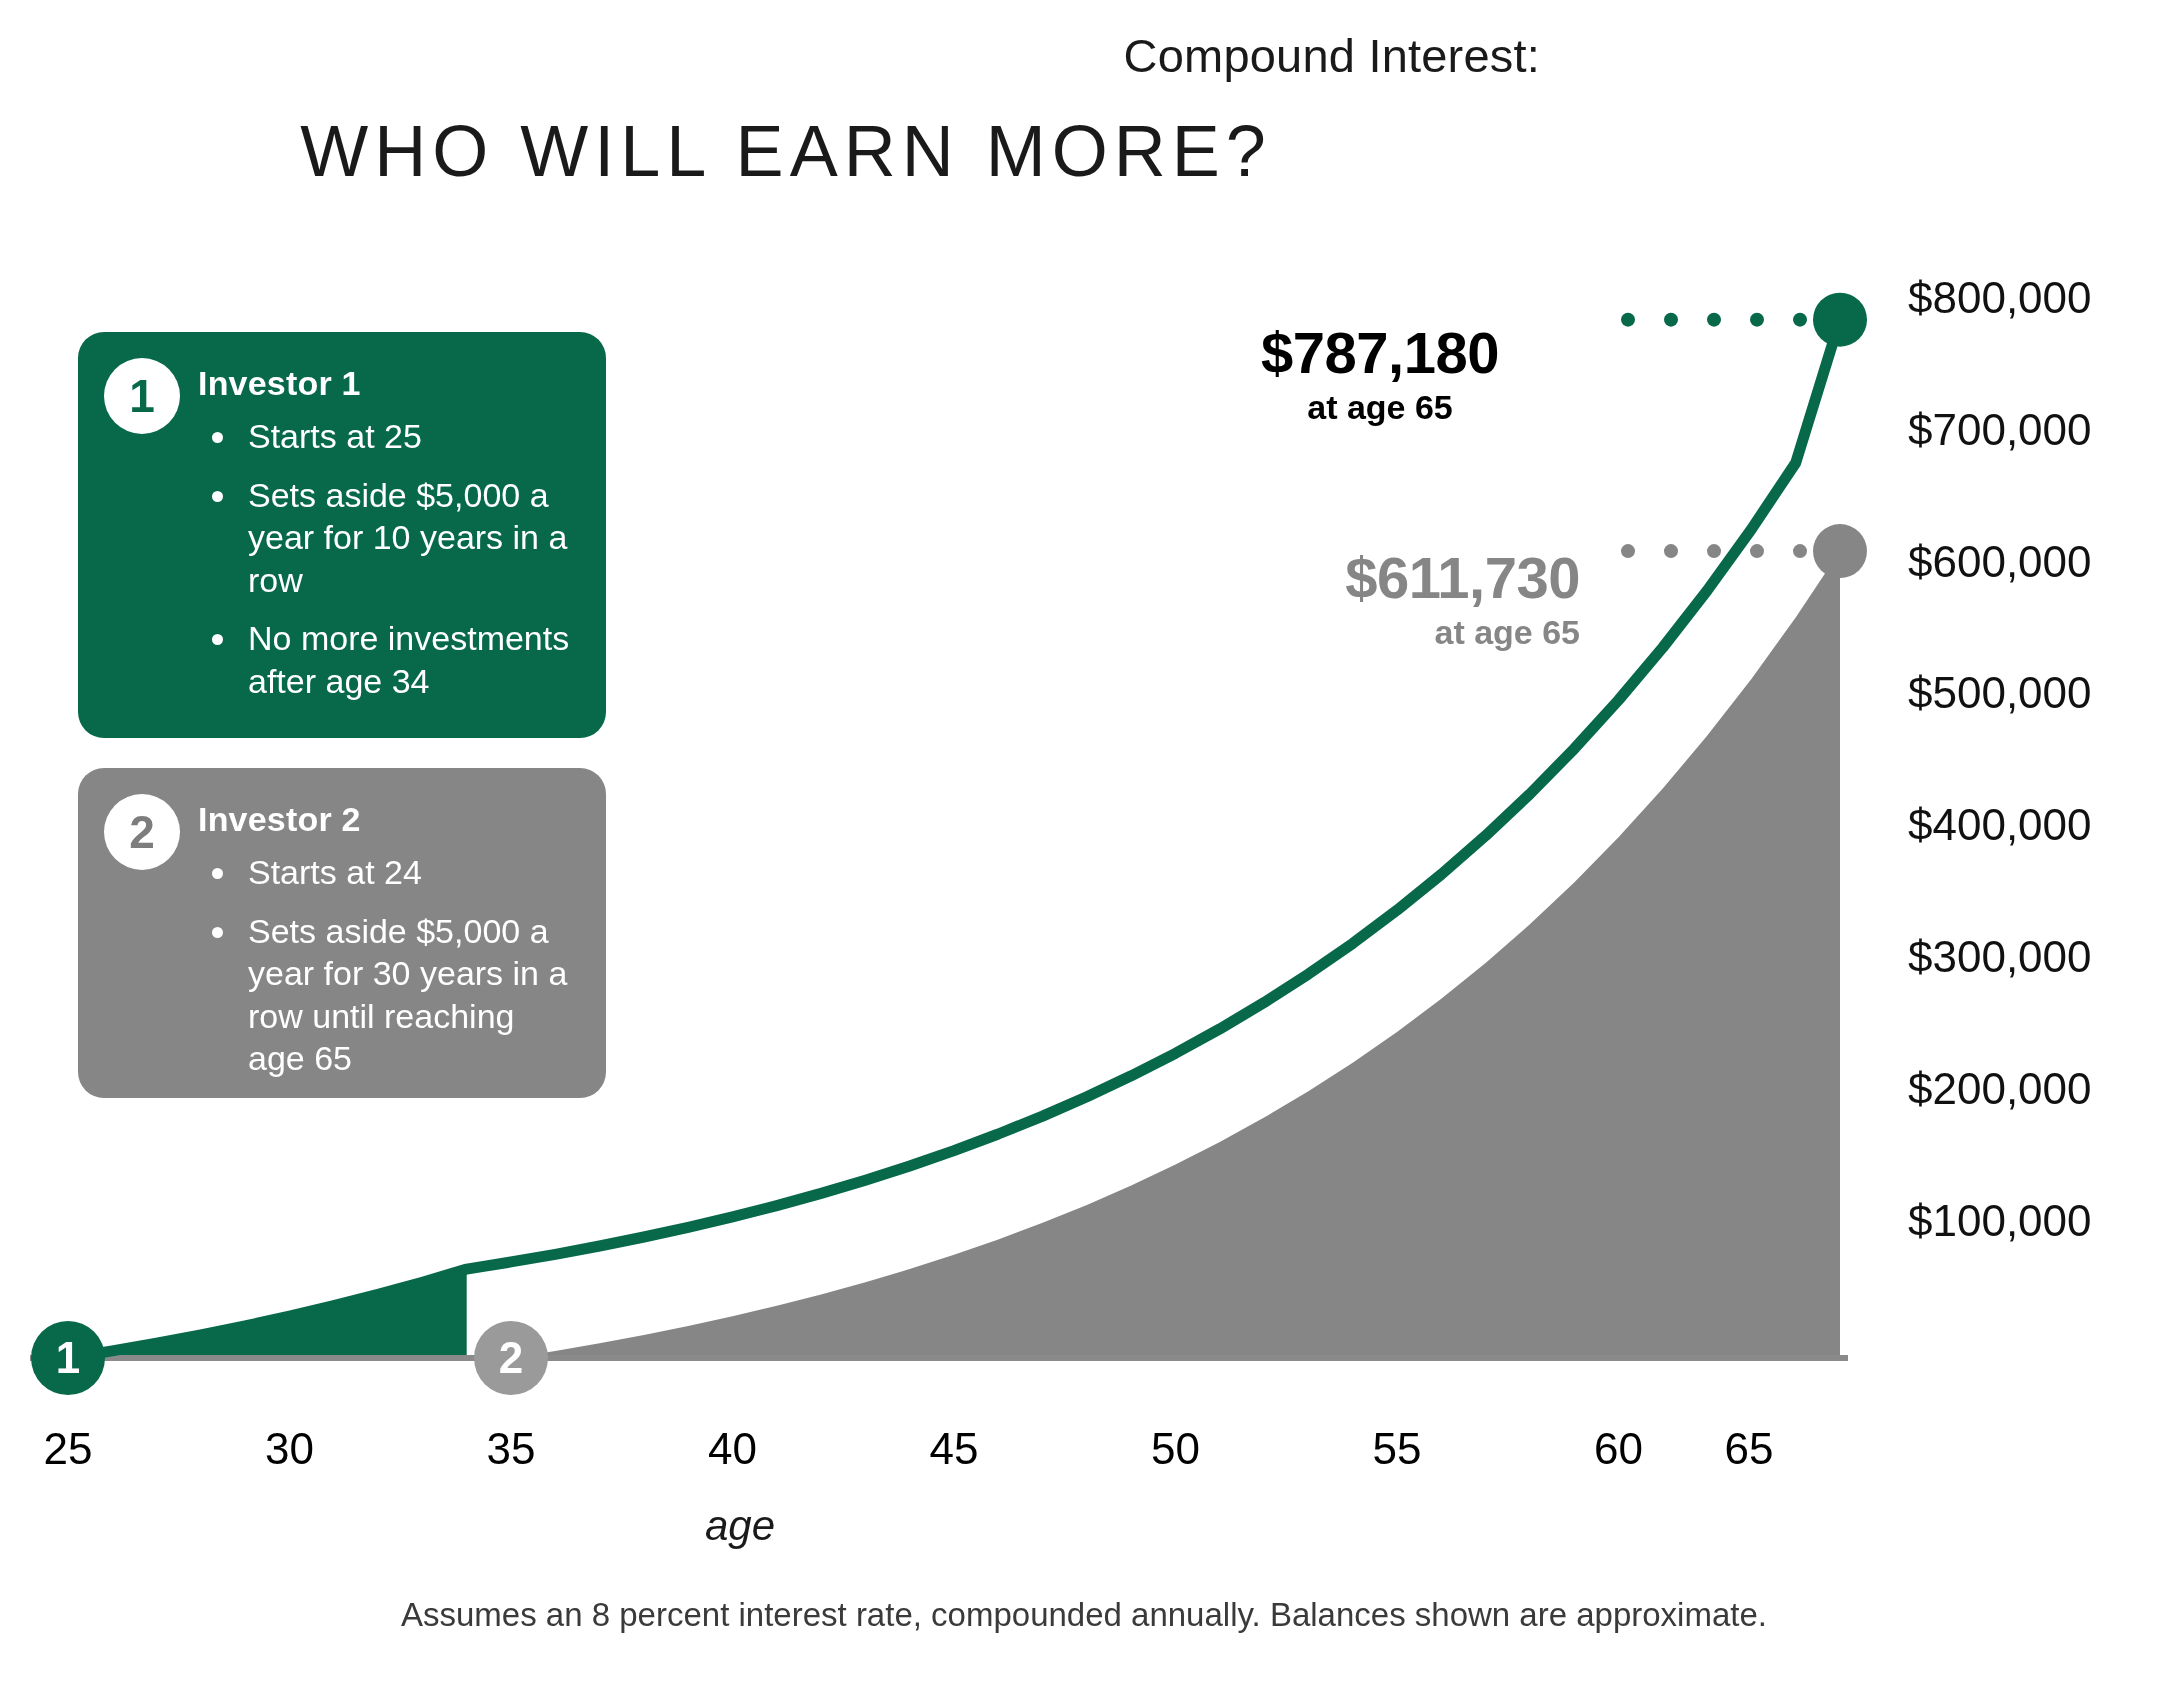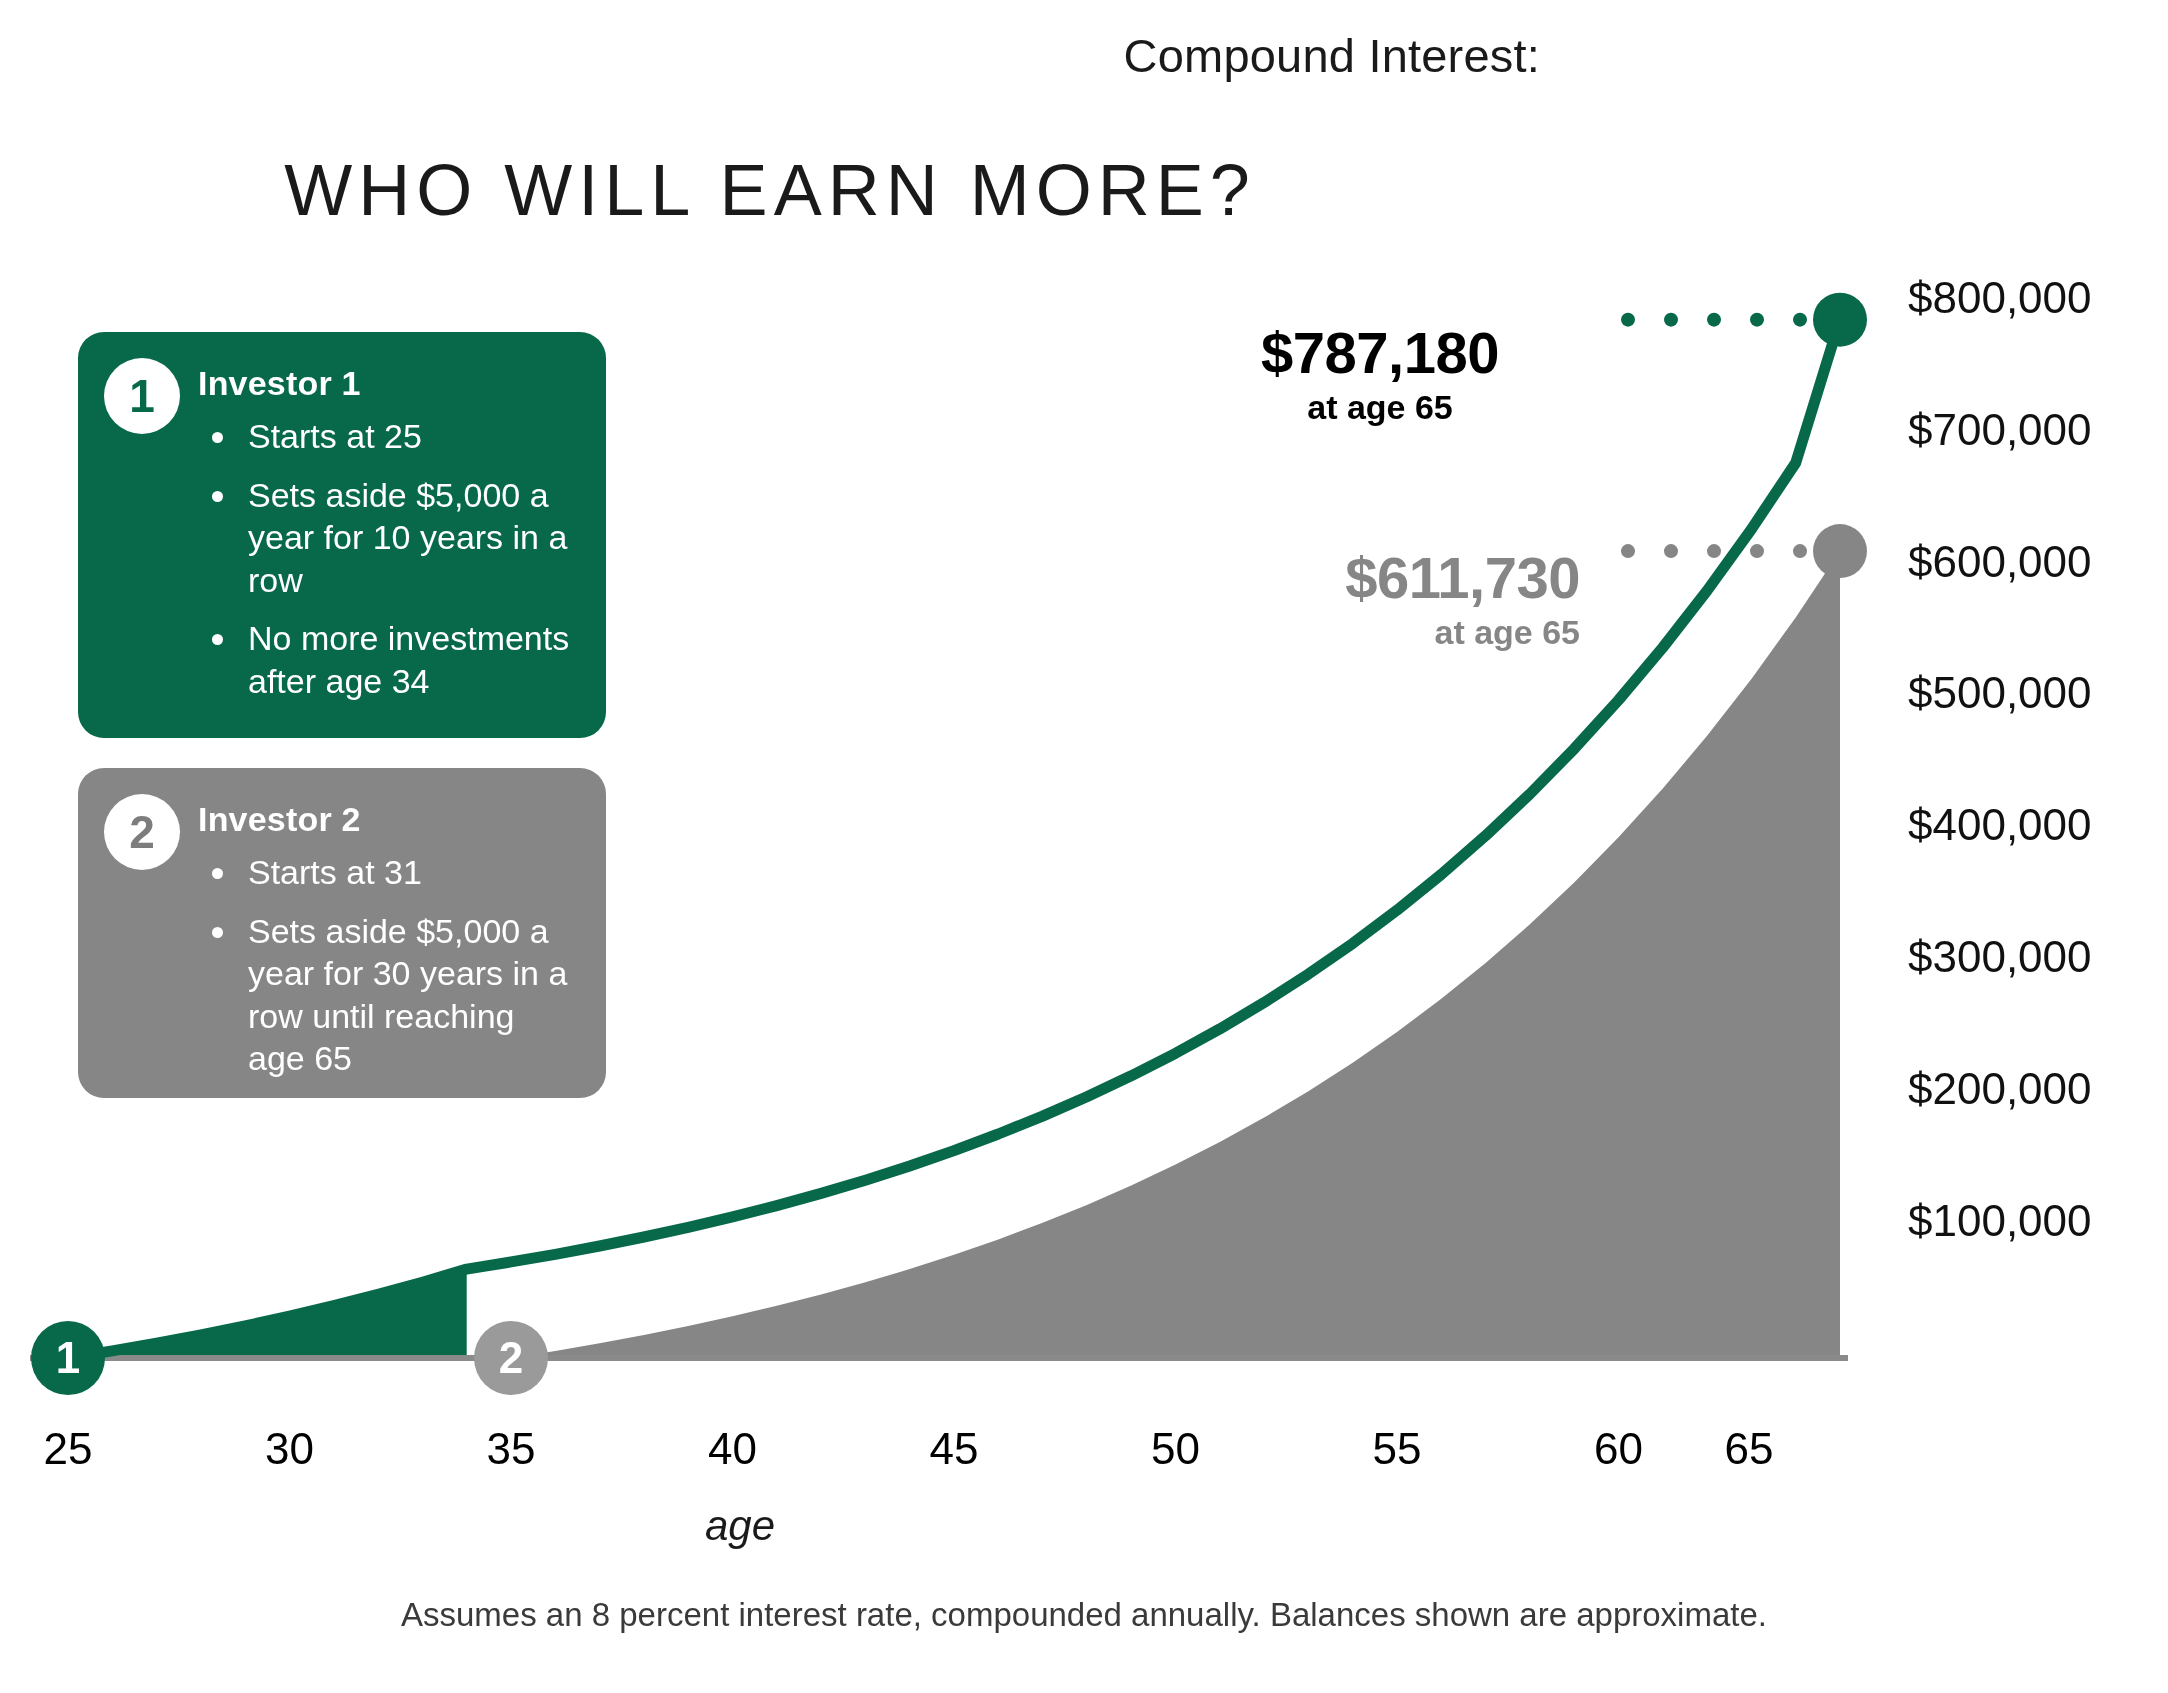--- a/index.html
+++ b/index.html
@@ -12,26 +12,25 @@
   .page { position: relative; width: 2168px; height: 1693px; }
 
   
   .title-kicker {
     position: absolute; top: 28px; left: 0; width: 1540px;
     text-align: right;
     font-size: 47px; font-weight: 400; color: #1a1a1a;
     letter-spacing: 0.2px;
   }
   .title-main {
-    position: absolute; top: 110px; left: 0; width: 1540px;
+    position: absolute; top: 110px; left: 16px; width: 1540px;
     text-align: center;
     font-size: 72px; font-weight: 300; color: #1a1a1a;
     letter-spacing: 6px;
     white-space: nowrap;
-    margin-top: 39px;
   }
 
   
   .card {
     position: absolute;
     border-radius: 26px;
     padding: 24px 26px 28px 26px;
     display: flex;
     gap: 18px;
   }
@@ -130,21 +129,21 @@
         <li>No more investments after age 34</li>
       </ul>
     </div>
   </div>
 
   <div class="card card-gray">
     <div class="badge">2</div>
     <div class="card-body">
       <div class="card-title">Investor 2</div>
       <ul class="card-list">
-        <li>Starts at 31</li>
+        <li>Starts at 24</li>
         <li>Sets aside $5,000 a year for 30 years in a row until reaching age 65</li>
       </ul>
     </div>
   </div>
 
   <div class="chart-area">
     <svg class="chart-svg" id="chart-svg" width="2168" height="1250">
         <path d="M 68 1168 L 68.0 1168.0 L 112.3 1168.0 L 156.6 1168.0 L 200.9 1168.0 L 245.2 1168.0 L 289.5 1168.0 L 333.8 1168.0 L 378.1 1168.0 L 422.4 1168.0 L 466.7 1168.0 L 511.0 1168.0 L 555.3 1160.9 L 599.6 1153.2 L 643.9 1144.9 L 688.2 1135.9 L 732.5 1126.2 L 776.8 1115.7 L 821.1 1104.4 L 865.4 1092.2 L 909.7 1079.1 L 954.0 1064.8 L 998.3 1049.4 L 1042.6 1032.8 L 1086.9 1014.9 L 1131.2 995.5 L 1175.5 974.6 L 1219.8 952.0 L 1264.1 927.6 L 1308.4 901.2 L 1352.7 872.8 L 1397.0 842.0 L 1441.3 808.8 L 1485.6 773.0 L 1529.9 734.3 L 1574.2 692.4 L 1618.5 647.3 L 1662.8 598.5 L 1707.1 545.8 L 1751.4 488.9 L 1795.7 427.5 L 1840.0 361.1 L 1840 1168 Z" fill="#868686" stroke="none"></path>
         <path d="M 68 1168 L 68.0 1168.0 L 112.3 1160.9 L 156.6 1153.2 L 200.9 1144.9 L 245.2 1135.9 L 289.5 1126.2 L 333.8 1115.7 L 378.1 1104.4 L 422.4 1092.2 L 466.7 1079.1 L 466.7 1168 Z" fill="#07694a" stroke="none"></path>
         <line x1="30" y1="1168" x2="1848" y2="1168" stroke="#8a8a8a" stroke-width="6"></line>

